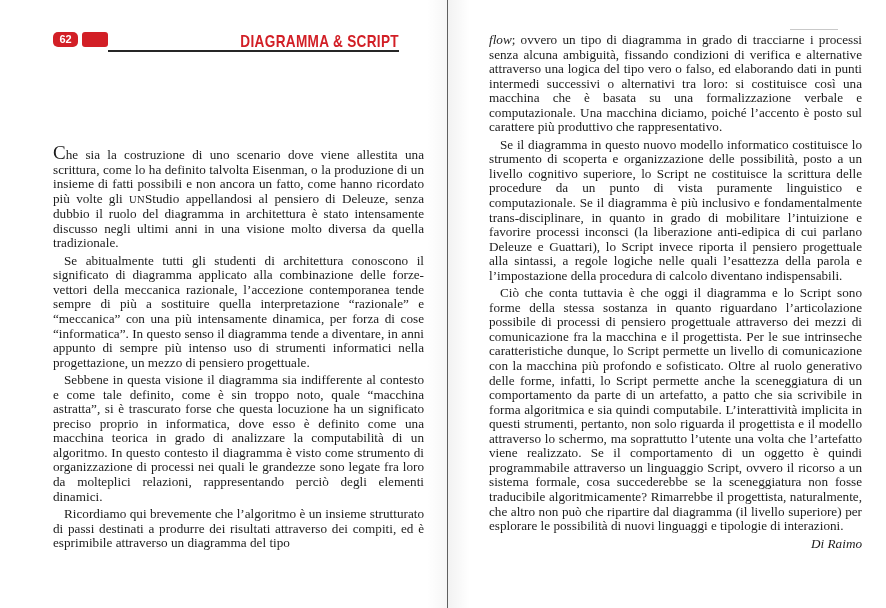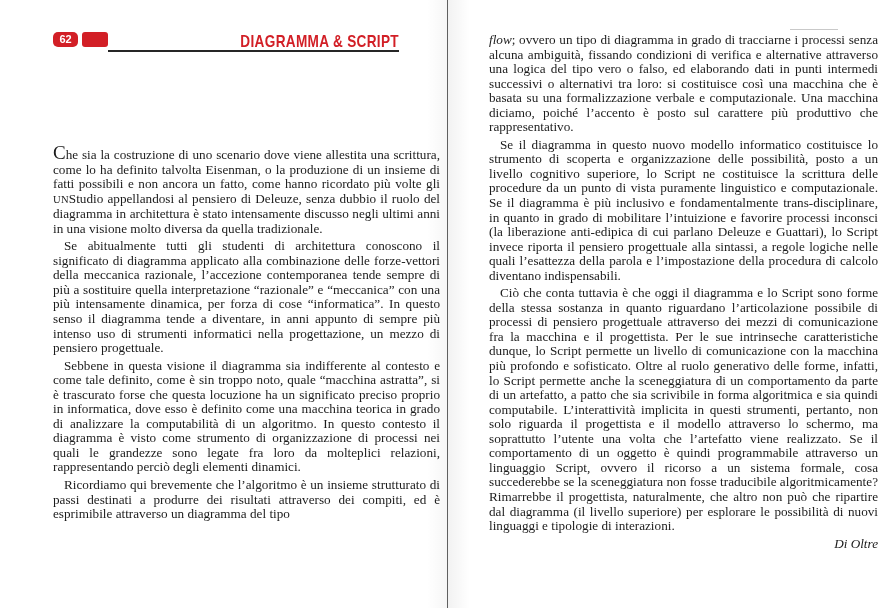--- a/index.html
+++ b/index.html
@@ -63,21 +63,21 @@
 
   
   .text-column{
     position:absolute;
     font-size:13.2px;line-height:14.55px;
     text-align:justify;
     hyphens:auto;-webkit-hyphens:auto;
   }
   .left-column{left:53px;top:146px;width:387px;}
   .right-column{left:489px;top:33px;width:389px;}
-  .text-column p{margin:0 0 0 0;padding:0;}
+  .text-column p{margin:0 16px 0 0;padding:0;}
   .text-column p + p{margin-top:3px;text-indent:11px;}
   .drop-cap{
     font-size:19px;line-height:13px;
   }
   .smallcaps{
     font-size:0.80em;letter-spacing:0.3px;
   }
   .italic-lead{font-style:italic;}
   .signature{
     margin-top:2px;
@@ -107,16 +107,16 @@
     <p><span class="drop-cap">C</span><span>he sia la costruzione di uno scenario dove viene allestita una scrittura, come lo ha definito talvolta Eisenman, o la produzione di un insieme di fatti possibili e non ancora un fatto, come hanno ricordato più volte gli </span><span class="smallcaps">UN</span><span>Studio appellandosi al pensiero di Deleuze, senza dubbio il ruolo del diagramma in architettura è stato intensamente discusso negli ultimi anni in una visione molto diversa da quella tradizionale.</span></p>
     <p>Se abitualmente tutti gli studenti di architettura conoscono il significato di diagramma applicato alla combinazione delle forze-vettori della meccanica razionale, l’accezione contemporanea tende sempre di più a sostituire quella interpretazione “razionale” e “meccanica” con una più intensamente dinamica, per forza di cose “informatica”. In questo senso il diagramma tende a diventare, in anni appunto di sempre più intenso uso di strumenti informatici nella progettazione, un mezzo di pensiero progettuale.</p>
     <p>Sebbene in questa visione il diagramma sia indifferente al contesto e come tale definito, come è sin troppo noto, quale “macchina astratta”, si è trascurato forse che questa locuzione ha un significato preciso proprio in informatica, dove esso è definito come una macchina teorica in grado di analizzare la computabilità di un algoritmo. In questo contesto il diagramma è visto come strumento di organizzazione di processi nei quali le grandezze sono legate fra loro da molteplici relazioni, rappresentando perciò degli elementi dinamici.</p>
     <p>Ricordiamo qui brevemente che l’algoritmo è un insieme strutturato di passi destinati a produrre dei risultati attraverso dei compiti, ed è esprimibile attraverso un diagramma del tipo</p>
   </div>
 
   <div class="text-column right-column">
     <p><span class="italic-lead">flow</span><span>; ovvero un tipo di diagramma in grado di tracciarne i processi senza alcuna ambiguità, fissando condizioni di verifica e alternative attraverso una logica del tipo vero o falso, ed elaborando dati in punti intermedi successivi o alternativi tra loro: si costituisce così una macchina che è basata su una formalizzazione verbale e computazionale. Una macchina diciamo, poiché l’accento è posto sul carattere più produttivo che rappresentativo.</span></p>
     <p>Se il diagramma in questo nuovo modello informatico costituisce lo strumento di scoperta e organizzazione delle possibilità, posto a un livello cognitivo superiore, lo Script ne costituisce la scrittura delle procedure da un punto di vista puramente linguistico e computazionale. Se il diagramma è più inclusivo e fondamentalmente trans-disciplinare, in quanto in grado di mobilitare l’intuizione e favorire processi inconsci (la liberazione anti-edipica di cui parlano Deleuze e Guattari), lo Script invece riporta il pensiero progettuale alla sintassi, a regole logiche nelle quali l’esattezza della parola e l’impostazione della procedura di calcolo diventano indispensabili.</p>
     <p>Ciò che conta tuttavia è che oggi il diagramma e lo Script sono forme della stessa sostanza in quanto riguardano l’articolazione possibile di processi di pensiero progettuale attraverso dei mezzi di comunicazione fra la macchina e il progettista. Per le sue intrinseche caratteristiche dunque, lo Script permette un livello di comunicazione con la macchina più profondo e sofisticato. Oltre al ruolo generativo delle forme, infatti, lo Script permette anche la sceneggiatura di un comportamento da parte di un artefatto, a patto che sia scrivibile in forma algoritmica e sia quindi computabile. L’interattività implicita in questi strumenti, pertanto, non solo riguarda il progettista e il modello attraverso lo schermo, ma soprattutto l’utente una volta che l’artefatto viene realizzato. Se il comportamento di un oggetto è quindi programmabile attraverso un linguaggio Script, ovvero il ricorso a un sistema formale, cosa succederebbe se la sceneggiatura non fosse traducibile algoritmicamente? Rimarrebbe il progettista, naturalmente, che altro non può che ripartire dal diagramma (il livello superiore) per esplorare le possibilità di nuovi linguaggi e tipologie di interazioni.</p>
-    <p class="signature">Di Oltre</p>
+    <p class="signature">Di Raimo</p>
   </div>
 
 </div>
 
 </body></html>

